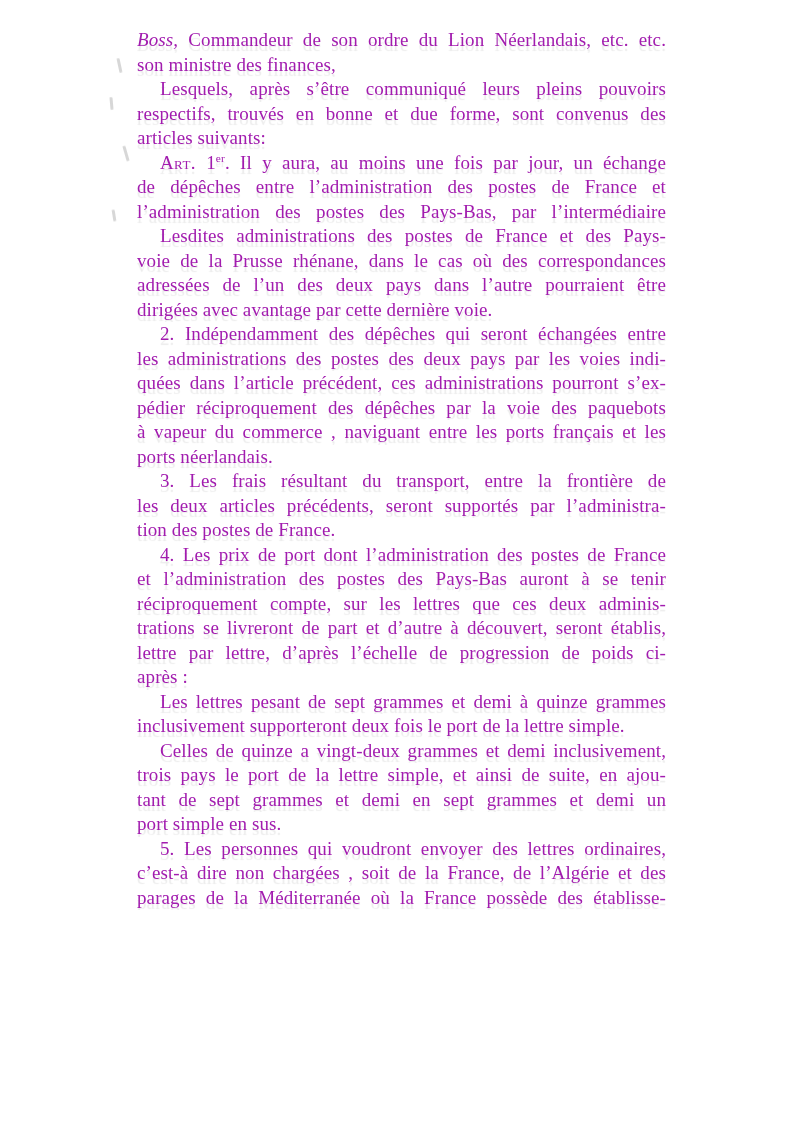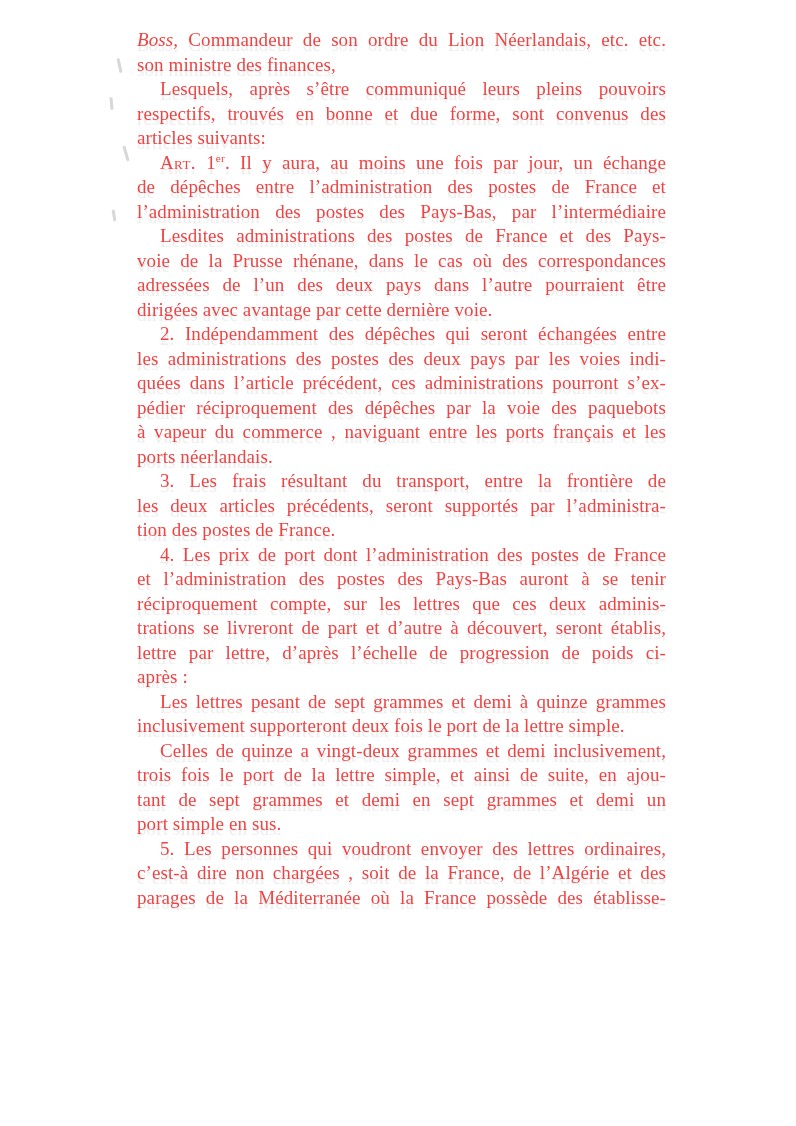--- a/index.html
+++ b/index.html
@@ -1,20 +1,20 @@
 <!DOCTYPE html>
 <html><head>
 <meta charset="utf-8">
 <style>
   html,body { margin:0; padding:0; background:#ffffff; }
   .page {
     position:relative; width:796px; height:1126px;
     background:#ffffff; overflow:hidden;
     font-family:"Liberation Serif", serif;
-    color:#ef4444;
+    color:#a21caf;
   }
   .column { position:absolute; left:137px; top:28px; width:529px; }
   .para { margin:0; padding:0; }
   .line {
     display:block; height:24.5px; line-height:24.5px;
     font-size:19px; overflow:hidden;
     text-align:justify; text-align-last:left;
     letter-spacing:0.1px;
     text-shadow:0 5px 1px rgba(30,30,30,0.09);
     white-space:normal;
@@ -94,21 +94,21 @@
     </div>
 
 
     <div class="para">
       <div class="line j ind">Les lettres pesant de sept grammes et demi à quinze grammes</div>
       <div class="line">inclusivement supporteront deux fois le port de la lettre simple.</div>
     </div>
 
     <div class="para">
       <div class="line j ind">Celles de quinze a vingt-deux grammes et demi inclusivement,</div>
-      <div class="line j">trois fois le port de la lettre simple, et ainsi de suite, en ajou-</div>
+      <div class="line j">trois pays le port de la lettre simple, et ainsi de suite, en ajou-</div>
       <div class="line j">tant de sept grammes et demi en sept grammes et demi un</div>
       <div class="line">port simple en sus.</div>
     </div>
 
     <div class="para">
       <div class="line j ind">5. Les personnes qui voudront envoyer des lettres ordinaires,</div>
       <div class="line j">c’est-à dire non chargées , soit de la France, de l’Algérie et des</div>
       <div class="line j">parages de la Méditerranée où la France possède des établisse-</div>
     </div>
 

